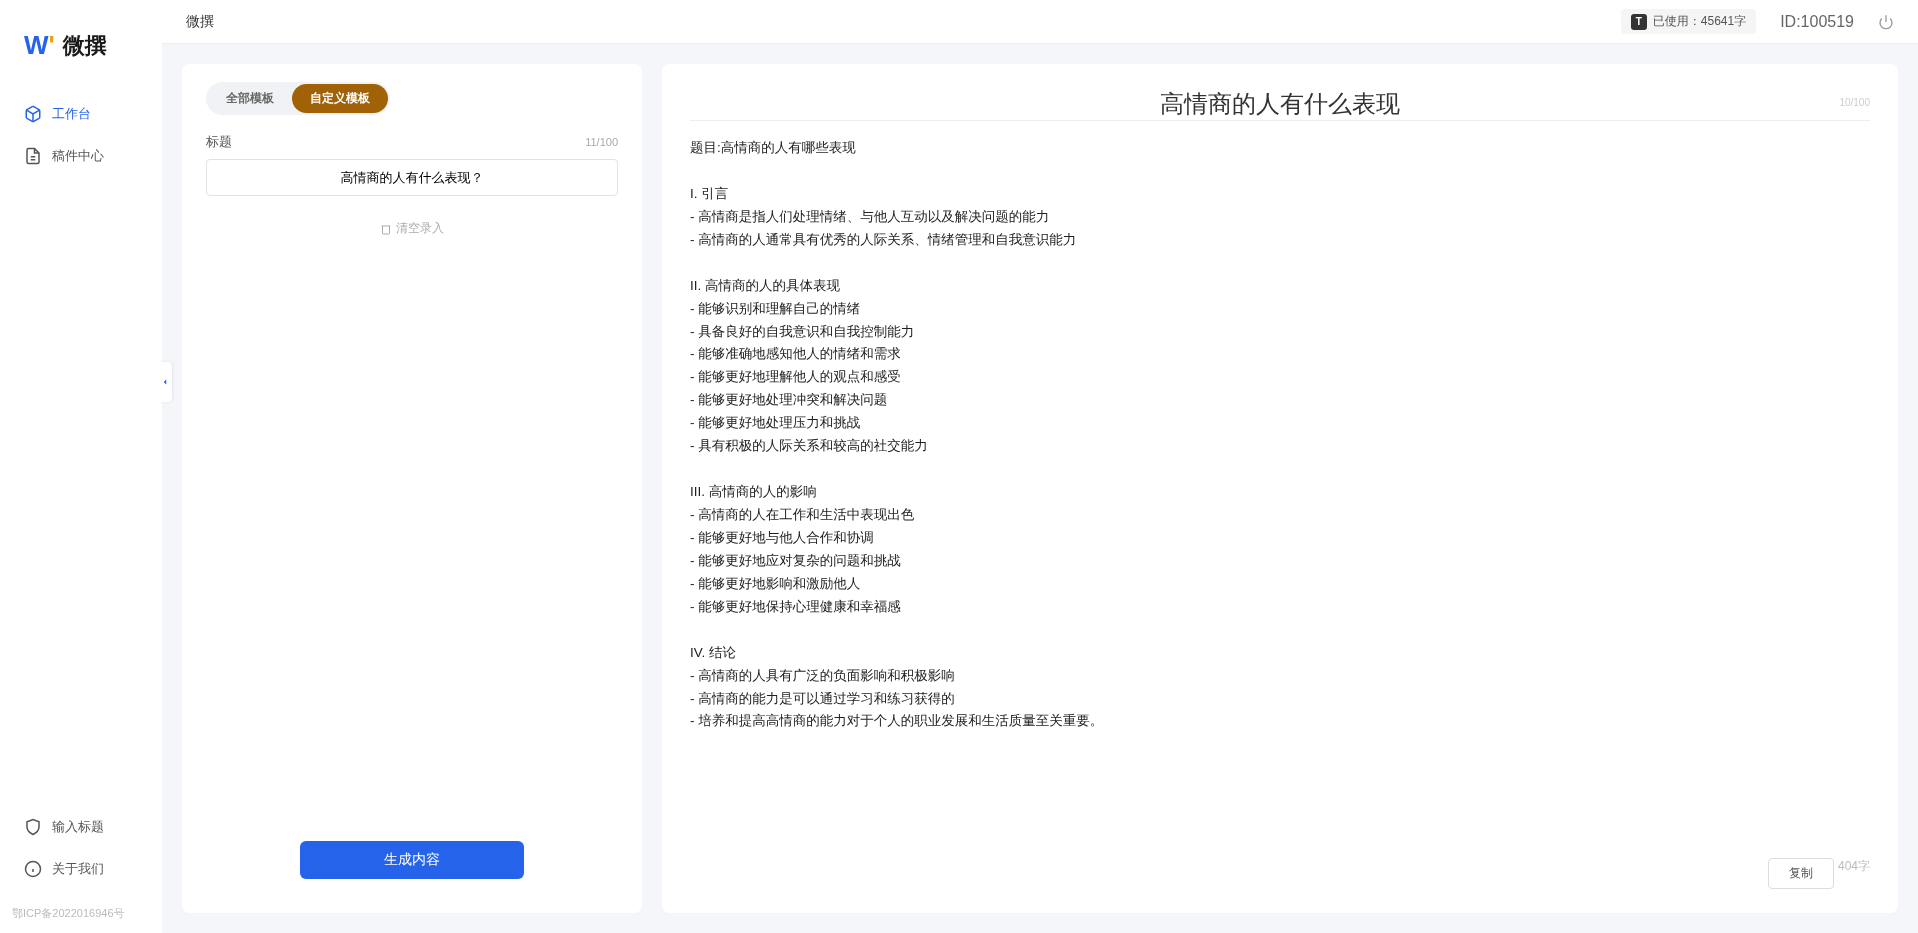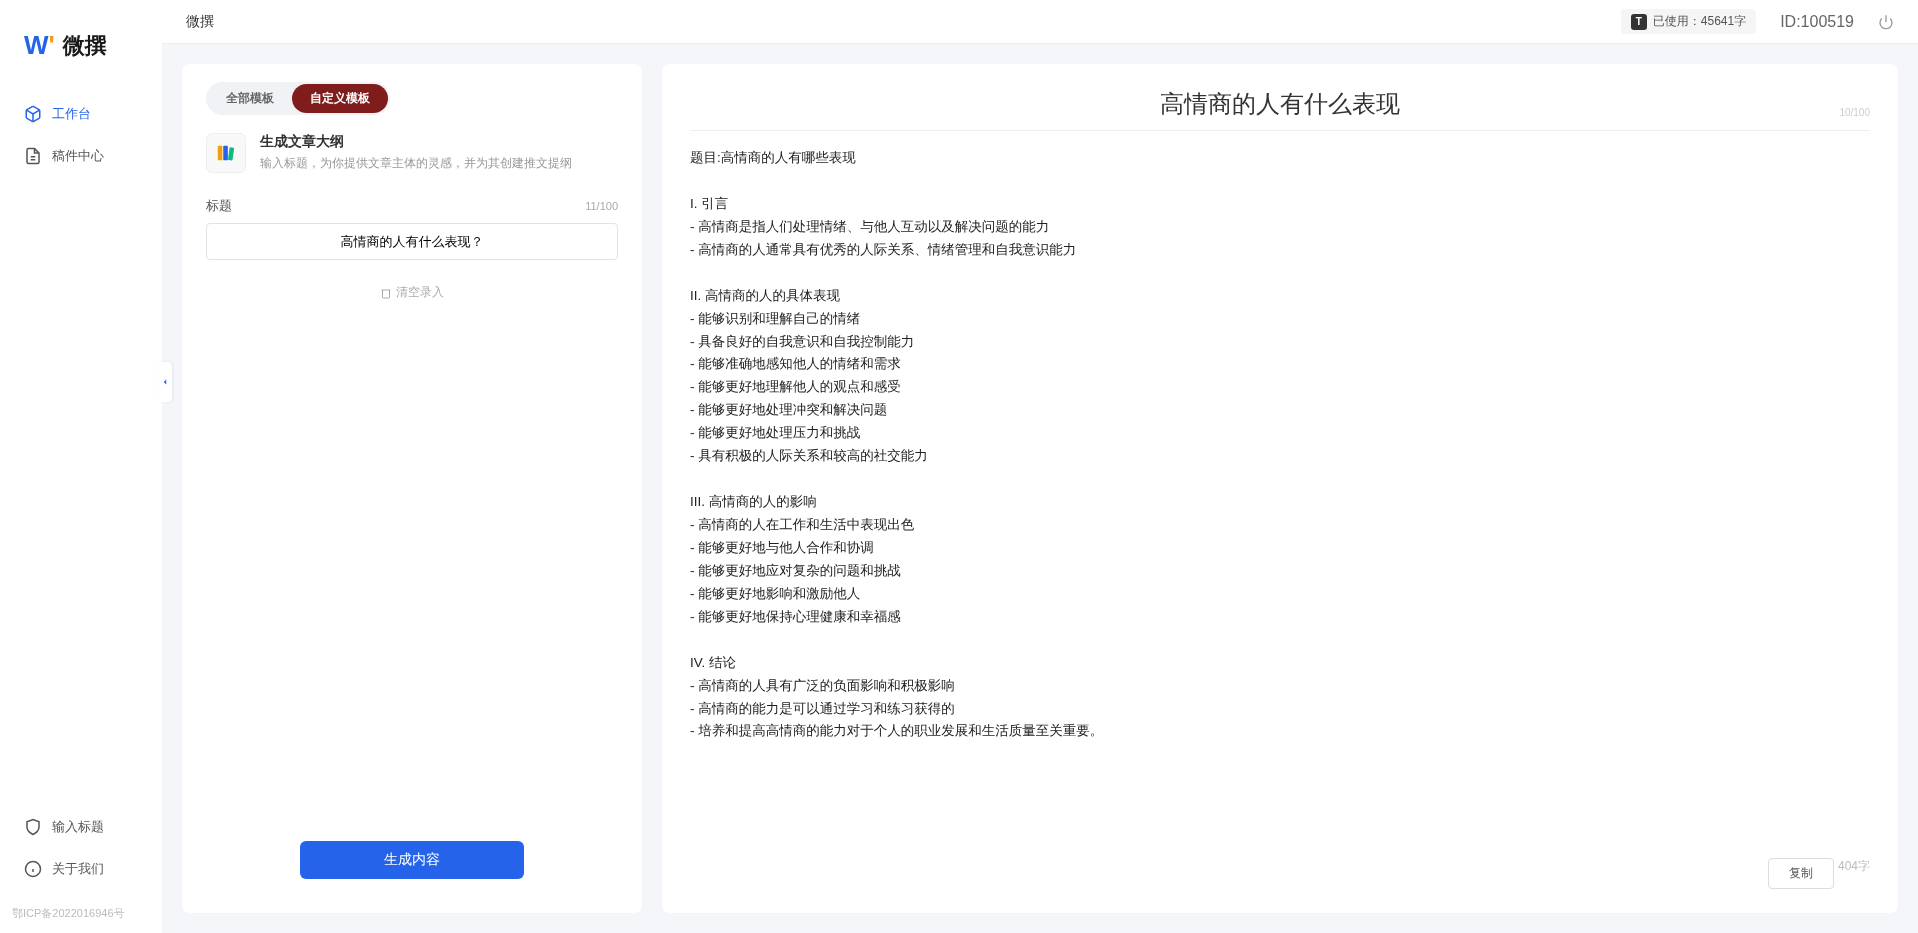--- a/index.html
+++ b/index.html
@@ -31,38 +31,38 @@
     .user-id { font-size: 16px; color: #666; }
     .power-btn { width: 16px; height: 16px; color: #999; cursor: pointer; }
     
     .content { flex: 1; display: flex; gap: 20px; padding: 20px; overflow: hidden; }
     
     
     .panel { background: #fff; border-radius: 8px; display: flex; flex-direction: column; }
     .panel-left { width: 460px; padding: 18px 24px; }
     .tabs { display: inline-flex; background: #f1f2f5; border-radius: 20px; padding: 2px; margin-bottom: 18px; }
     .tab { padding: 6px 18px; border-radius: 18px; font-size: 12px; cursor: pointer; color: #666; font-weight: bold; }
-    .tab.active { background: #7f1d1d; color: #fff; }
+    .tab.active { background: #a16207; color: #fff; }
     .template-card { display: flex; gap: 14px; margin-bottom: 24px; }
     .template-icon { width: 40px; height: 40px; background: #f8f8f8; border-radius: 6px; display: flex; align-items: center; justify-content: center; font-size: 18px; border: 1px solid #eee; }
     .template-info { flex: 1; }
     .template-title { font-size: 14px; font-weight: 600; margin-bottom: 4px; }
     .template-desc { font-size: 12px; color: #999; }
     .form-group { margin-bottom: 12px; }
     .form-label-row { display: flex; justify-content: space-between; align-items: center; margin-bottom: 8px; }
     .form-label { font-size: 13px; color: #555; }
     .char-count { font-size: 11px; color: #aaa; }
     .text-input { width: 100%; padding: 10px 12px; border: 1px solid #e2e2e2; border-radius: 4px; font-size: 13px; font-family: inherit; outline: none; text-align: center; }
     .clear-btn { text-align: right; padding: 12px 0; color: #aaa; font-size: 12px; cursor: pointer; display: flex; align-items: center; justify-content: center; gap: 4px; }
     .panel-left-body { flex: 1; }
     .generate-btn { width: 224px; margin: 16px auto; padding: 10px 0; background: #2563eb; color: #fff; border: none; border-radius: 6px; font-size: 14px; cursor: pointer; display: block; }
     
     
     .panel-right { flex: 1; padding: 24px 28px; display: flex; flex-direction: column; }
-    .output-title-row { position: relative; border-bottom: 1px solid #eee; padding-bottom: 10px; margin-bottom: 16px; }
+    .output-title-row { position: relative; border-bottom: 1px solid #eee; margin-bottom: 16px; }
     .output-title { font-size: 24px; font-weight: 500; text-align: center; font-family: "Songti SC", SimSun, serif; }
     .title-count { position: absolute; right: 0; bottom: 12px; font-size: 10px; color: #ccc; }
     .output-body { flex: 1; overflow-y: auto; font-size: 13.5px; line-height: 1.7; color: #222; white-space: pre-wrap; }
     .output-footer { display: flex; justify-content: flex-end; align-items: flex-start; gap: 4px; margin-top: 16px; padding-top: 12px; }
     .copy-btn { padding: 6px 20px; border: 1px solid #ddd; background: #fff; border-radius: 4px; font-size: 12px; cursor: pointer; color: #555; }
     .word-count { font-size: 12px; color: #bbb; }
     
     svg { display: block; }
   </style>
 </head>
@@ -144,33 +144,20 @@
       </div>
     </header>
 
     <div class="content">
 
       <section class="panel panel-left">
         <div class="panel-left-body">
           <div class="tabs">
             <div class="tab">全部模板</div>
             <div class="tab active">自定义模板</div>
-          </div>
-          <div class="template-card">
-            <div class="template-icon">
-              <svg width="22" height="22" viewBox="0 0 24 24">
-                  <rect x="3" y="4" width="5" height="16" fill="#f59e0b" rx="1"></rect>
-                  <rect x="9" y="4" width="5" height="16" fill="#2563eb" rx="1"></rect>
-                  <rect x="15" y="6" width="5" height="14" fill="#10b981" rx="1" transform="rotate(8 17.5 13)"></rect>
-                </svg>
-            </div>
-            <div class="template-info">
-              <div class="template-title">生成文章大纲</div>
-              <div class="template-desc">输入标题，为你提供文章主体的灵感，并为其创建推文提纲</div>
-            </div>
           </div>
           <div class="form-group">
             <div class="form-label-row">
               <span class="form-label">标题</span>
               <span class="char-count">11/100</span>
             </div>
             <input type="text" class="text-input" value="高情商的人有什么表现？" style="">
           </div>
           <div class="clear-btn">
             <svg width="12" height="12" viewBox="0 0 24 24" fill="none" stroke="currentColor" stroke-width="2">

